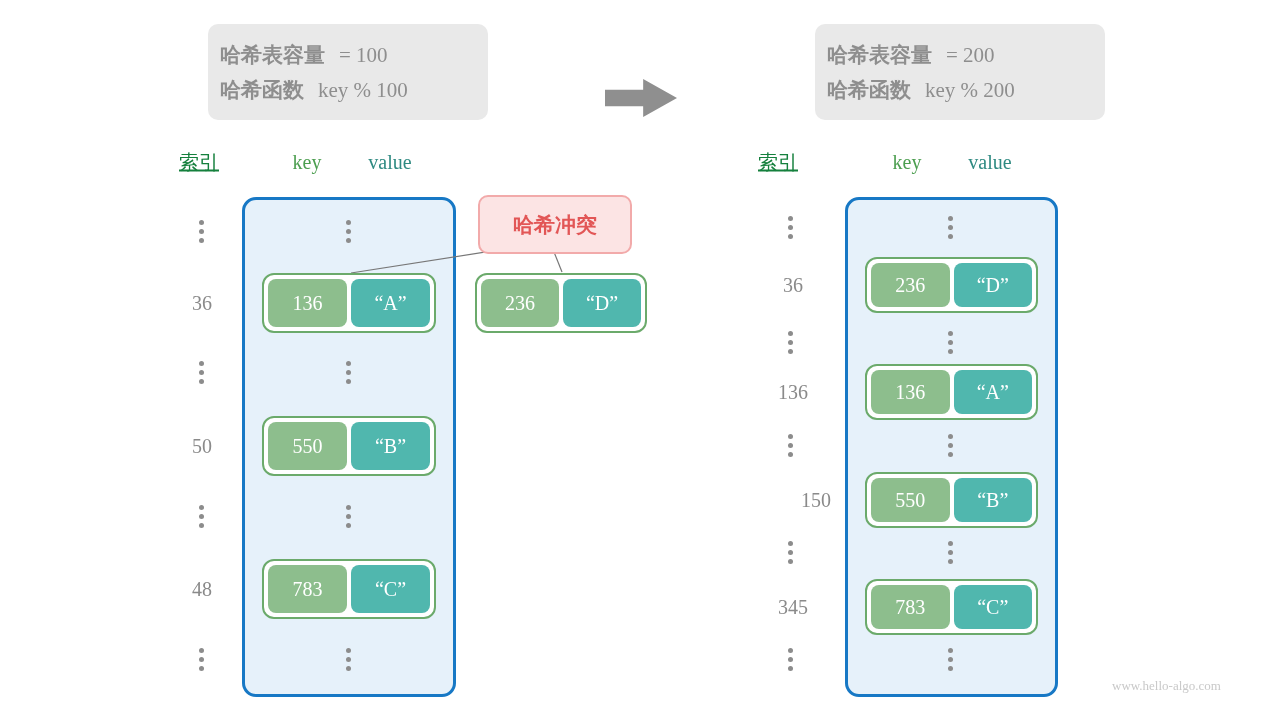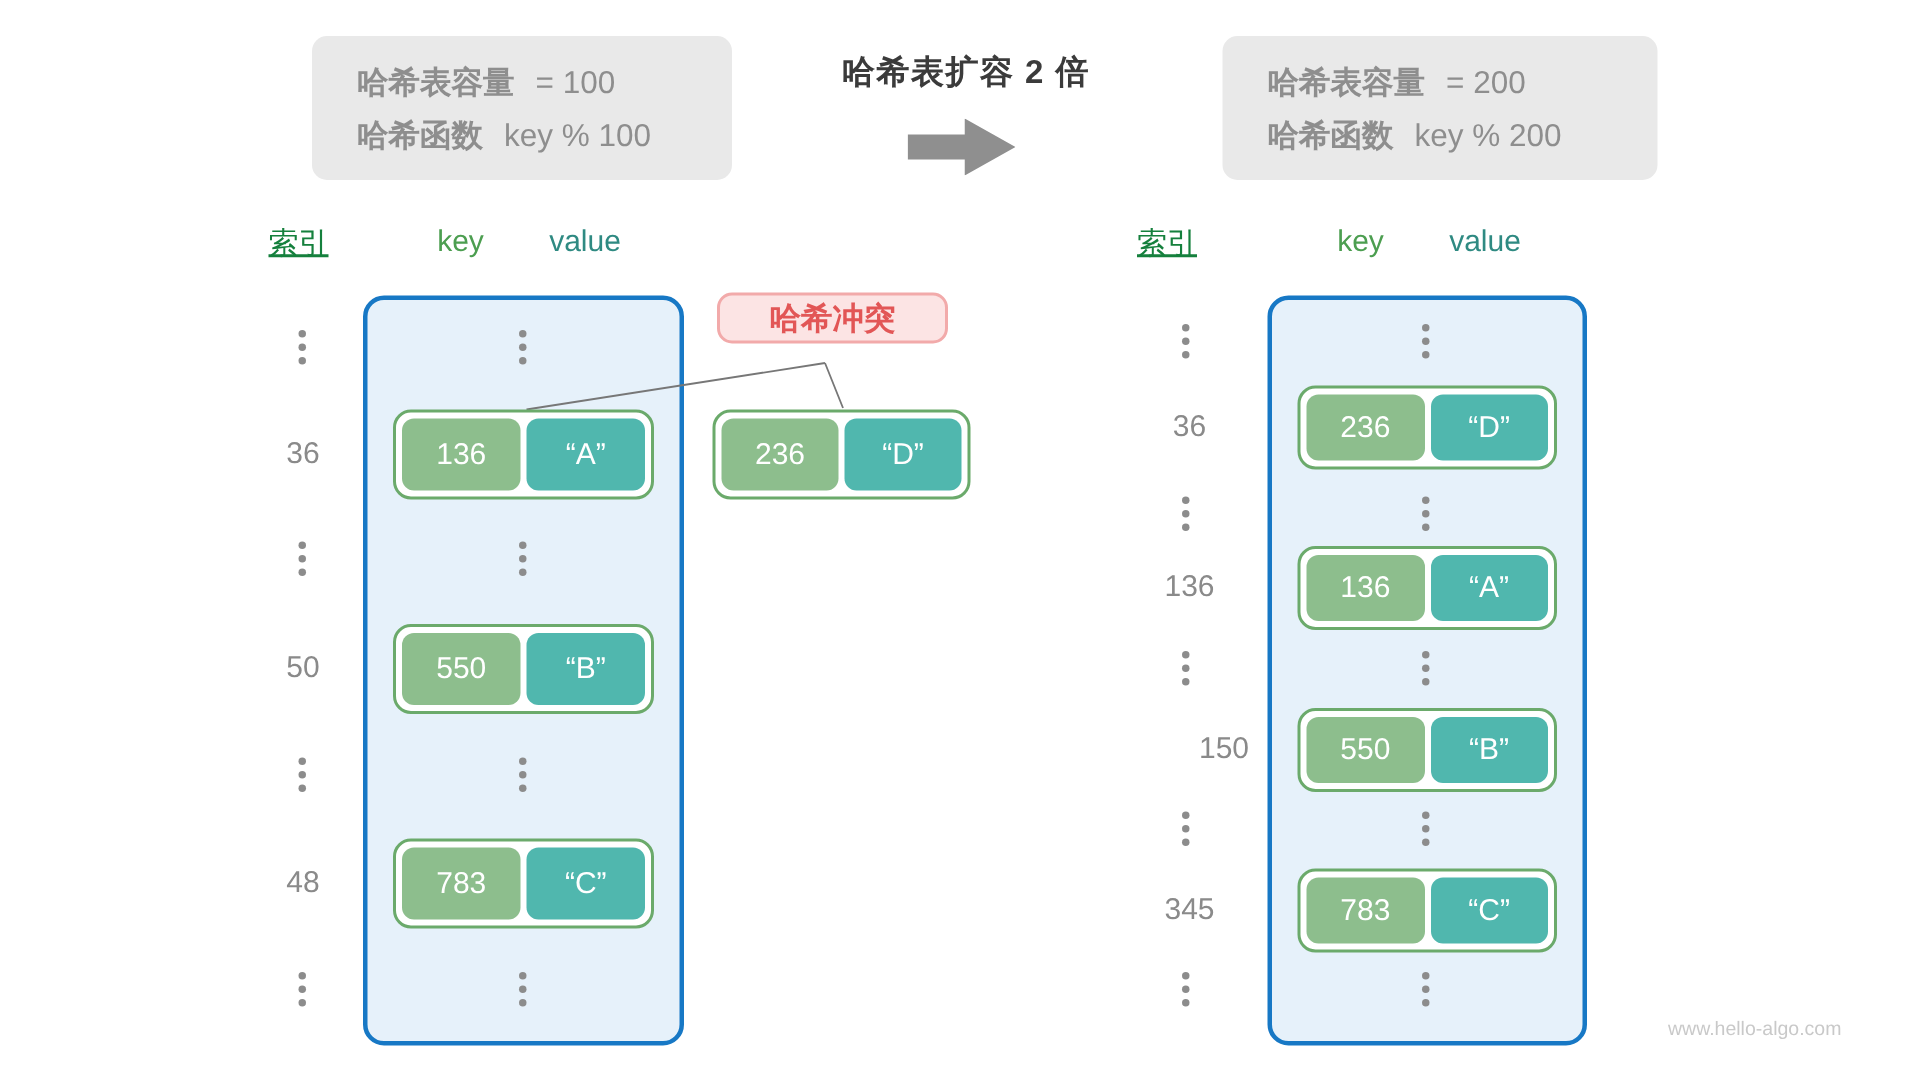--- a/index.html
+++ b/index.html
@@ -1,23 +1,23 @@
 <!DOCTYPE html>
 <html><head>
 <meta charset="utf-8">
 <style>
   html,body{margin:0;padding:0;background:#fff;}
   #stage{position:relative;width:1280px;height:720px;background:#ffffff;overflow:hidden;
          font-family:"Liberation Sans",sans-serif;}
-  .mono{font-family:Liberation Sans, sans-serif;}
+  .mono{font-family:Liberation Serif, serif;}
 
   
   .info-box{position:absolute;background:#e9e9e9;border-radius:10px;
             display:flex;flex-direction:column;justify-content:center;gap:7px;
-            padding-left:30px;box-sizing:border-box;}
+            padding-left:12px;box-sizing:border-box;}
   .info-row{display:flex;align-items:baseline;gap:14px;}
   .info-row .cjk{font-weight:700;font-size:21px;color:#8e8e8e;}
   .info-row .lat{font-size:21px;color:#8e8e8e;}
 
   
   .diagram-title{position:absolute;left:519px;top:33px;width:250px;text-align:center;
                  font-weight:700;font-size:22px;color:#3b3b3b;letter-spacing:1px;}
   .arrow-right{position:absolute;left:605px;top:79px;width:72px;height:38px;background:#8f8f8f;
                clip-path:polygon(0 28%,53% 28%,53% 0,100% 50%,53% 100%,53% 72%,0 72%);}
 
@@ -40,21 +40,21 @@
   .cell.val{background:#50b7ae;}
 
   
   .idx{position:absolute;transform:translate(-50%,-50%);font-size:20px;color:#8a8a8a;white-space:nowrap;}
 
   
   .dots{position:absolute;width:5px;height:5px;border-radius:50%;background:#8c8c8c;
         box-shadow:0 9px 0 #8c8c8c,0 18px 0 #8c8c8c;}
 
   
-  .collision{position:absolute;left:478px;top:195px;width:154px;height:34px;
+  .collision{position:absolute;left:478px;top:195px;width:154px;height:59px;
              background:#fce4e4;border:2px solid #f2aaaa;border-radius:10px;
              display:flex;align-items:center;justify-content:center;
              font-weight:700;font-size:21px;color:#e25656;box-sizing:border-box;}
 
   .lines-overlay{position:absolute;left:0;top:0;width:1280px;height:720px;pointer-events:none;}
 
   .watermark{position:absolute;left:1112px;top:678px;font-size:13px;color:#c9c9c9;}
 </style>
 </head>
 <body>
@@ -65,21 +65,20 @@
     <div class="info-row">
       <span class="cjk">哈希表容量</span>
       <span class="lat mono">=  100</span>
     </div>
     <div class="info-row">
       <span class="cjk">哈希函数</span>
       <span class="lat mono">key % 100</span>
     </div>
   </div>
 
-  <div class="diagram-title">哈希表扩容 2 倍</div>
   <div class="arrow-right"></div>
 
   <div class="info-box" style="left:815px;top:24px;width:290px;height:96px;">
     <div class="info-row">
       <span class="cjk">哈希表容量</span>
       <span class="lat mono">=  200</span>
     </div>
     <div class="info-row">
       <span class="cjk">哈希函数</span>
       <span class="lat mono">key % 200</span>

